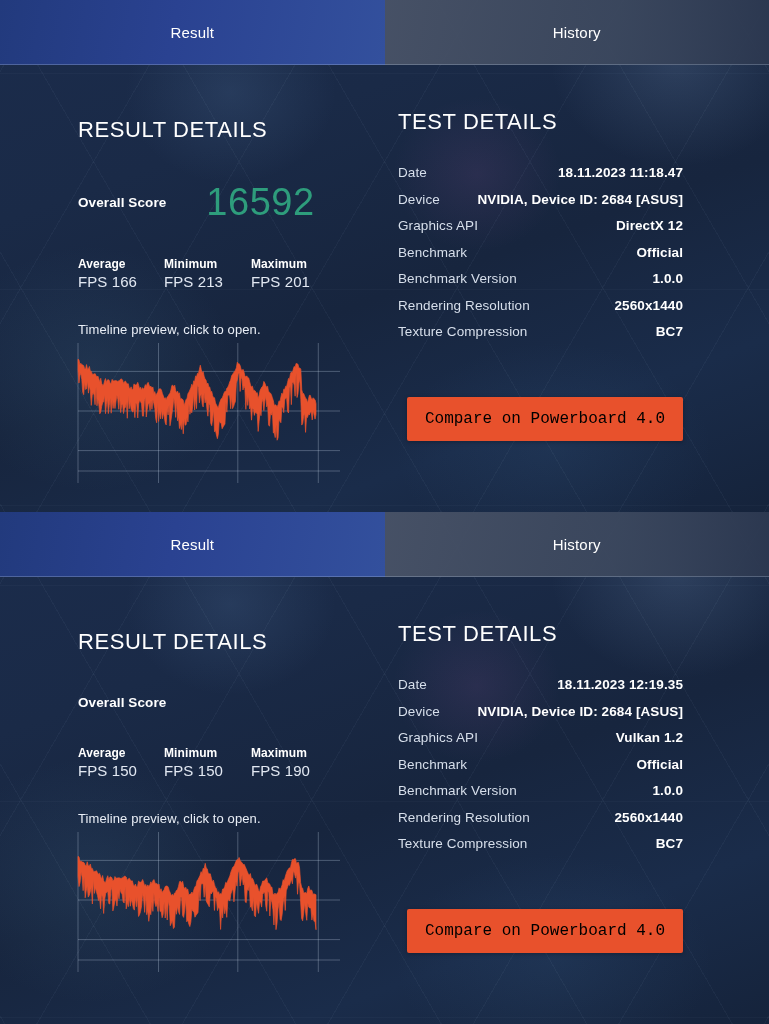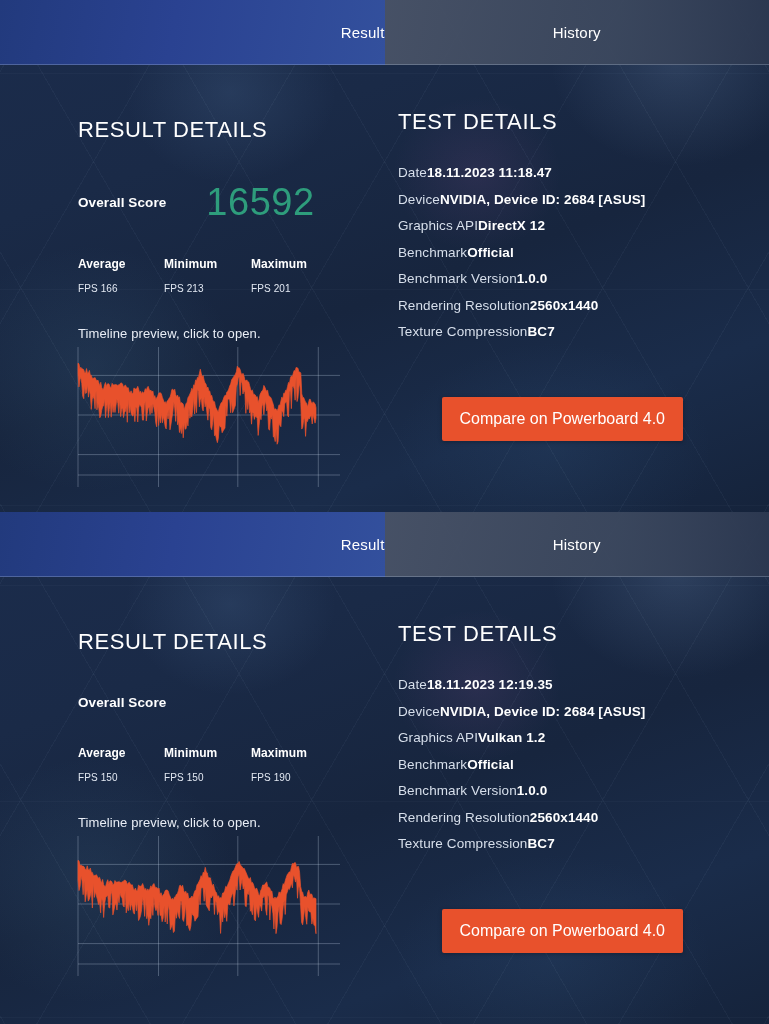--- a/index.html
+++ b/index.html
@@ -43,21 +43,21 @@
   
   .tabbar { position: absolute; top: 0; left: 0; width: 769px; height: 65px; display: flex; }
   .tab {
     flex: 1 1 50%;
     display: flex; align-items: center; justify-content: center;
     color: #ffffff;
     font-size: 15px;
     letter-spacing: .2px;
     position: relative;
   }
-  .tab.active   { background: linear-gradient(100deg, #223a7d 0%, #2a4291 45%, #33509d 100%); justify-content: flex-end; }
+  .tab.active   { background: linear-gradient(100deg, #223a7d 0%, #2a4291 45%, #33509d 100%); }
   .tab.inactive { background: linear-gradient(100deg, rgba(74,84,104,.92) 0%, rgba(60,72,94,.92) 60%, rgba(44,56,80,.92) 100%); }
   .tabbar::after {
     content: ""; position: absolute; left: 0; bottom: 0; width: 100%; height: 1px;
     background: rgba(190,210,235,.28);
   }
 
   
   .cols { position: absolute; top: 65px; left: 0; width: 769px; height: 447px; }
   .col-left  { position: absolute; left: 78px;  top: 8px; width: 300px; }
   .col-right { position: absolute; left: 398px; top: 0; width: 285px; }
@@ -81,44 +81,44 @@
     font-weight: 300;
     letter-spacing: .5px;
     line-height: 1;
     margin-left: 40px;
   }
 
   
   .fps-row { display: flex; }
   .fps-cell { }
   .fps-head { color: #ffffff; font-size: 12px; font-weight: bold; letter-spacing: .1px; }
-  .fps-val  { color: #e2e8f2; font-size: 10px; margin-top: 12px; letter-spacing: .1px; }
+  .fps-val  { color: #e2e8f2; font-size: 15px; margin-top: 2px; letter-spacing: .1px; }
 
   
   .timeline-caption { color: #e9eef6; font-size: 13px; letter-spacing: .1px; }
   .timeline-chart { position: relative; width: 244px; height: 120px; }
   .timeline-chart svg { display: block; width: 100%; height: 100%; overflow: visible; }
 
   
   .details { width: 285px; }
-  .d-row { display: flex; align-items: baseline; height: 26.5px; }
+  .d-row { display: flex; align-items: baseline; justify-content: space-between; height: 26.5px; }
   .d-key { color: #d7dfeb; font-size: 13.5px; letter-spacing: .1px; white-space: nowrap; }
   .d-val { color: #ffffff; font-size: 13.5px; font-weight: bold; letter-spacing: .1px; white-space: nowrap; text-align: right; }
 
   
   .compare-btn {
     display: inline-flex; align-items: center; justify-content: center;
     height: 44px; padding: 0 18px;
     background: #e8512c;
-    color: #ffffff;
+    color: #000000;
     font-size: 16px;
     border: none;
     border-radius: 2px;
     cursor: pointer;
-    font-family: Liberation Sans, sans-serif;
+    font-family: Liberation Mono, monospace;
     white-space: nowrap;
     box-shadow: 0 1px 4px rgba(0,0,0,.28);
   }
 </style>
 </head>
 <body>
 
 <div class="page">
   <div class="bg"></div>
 

